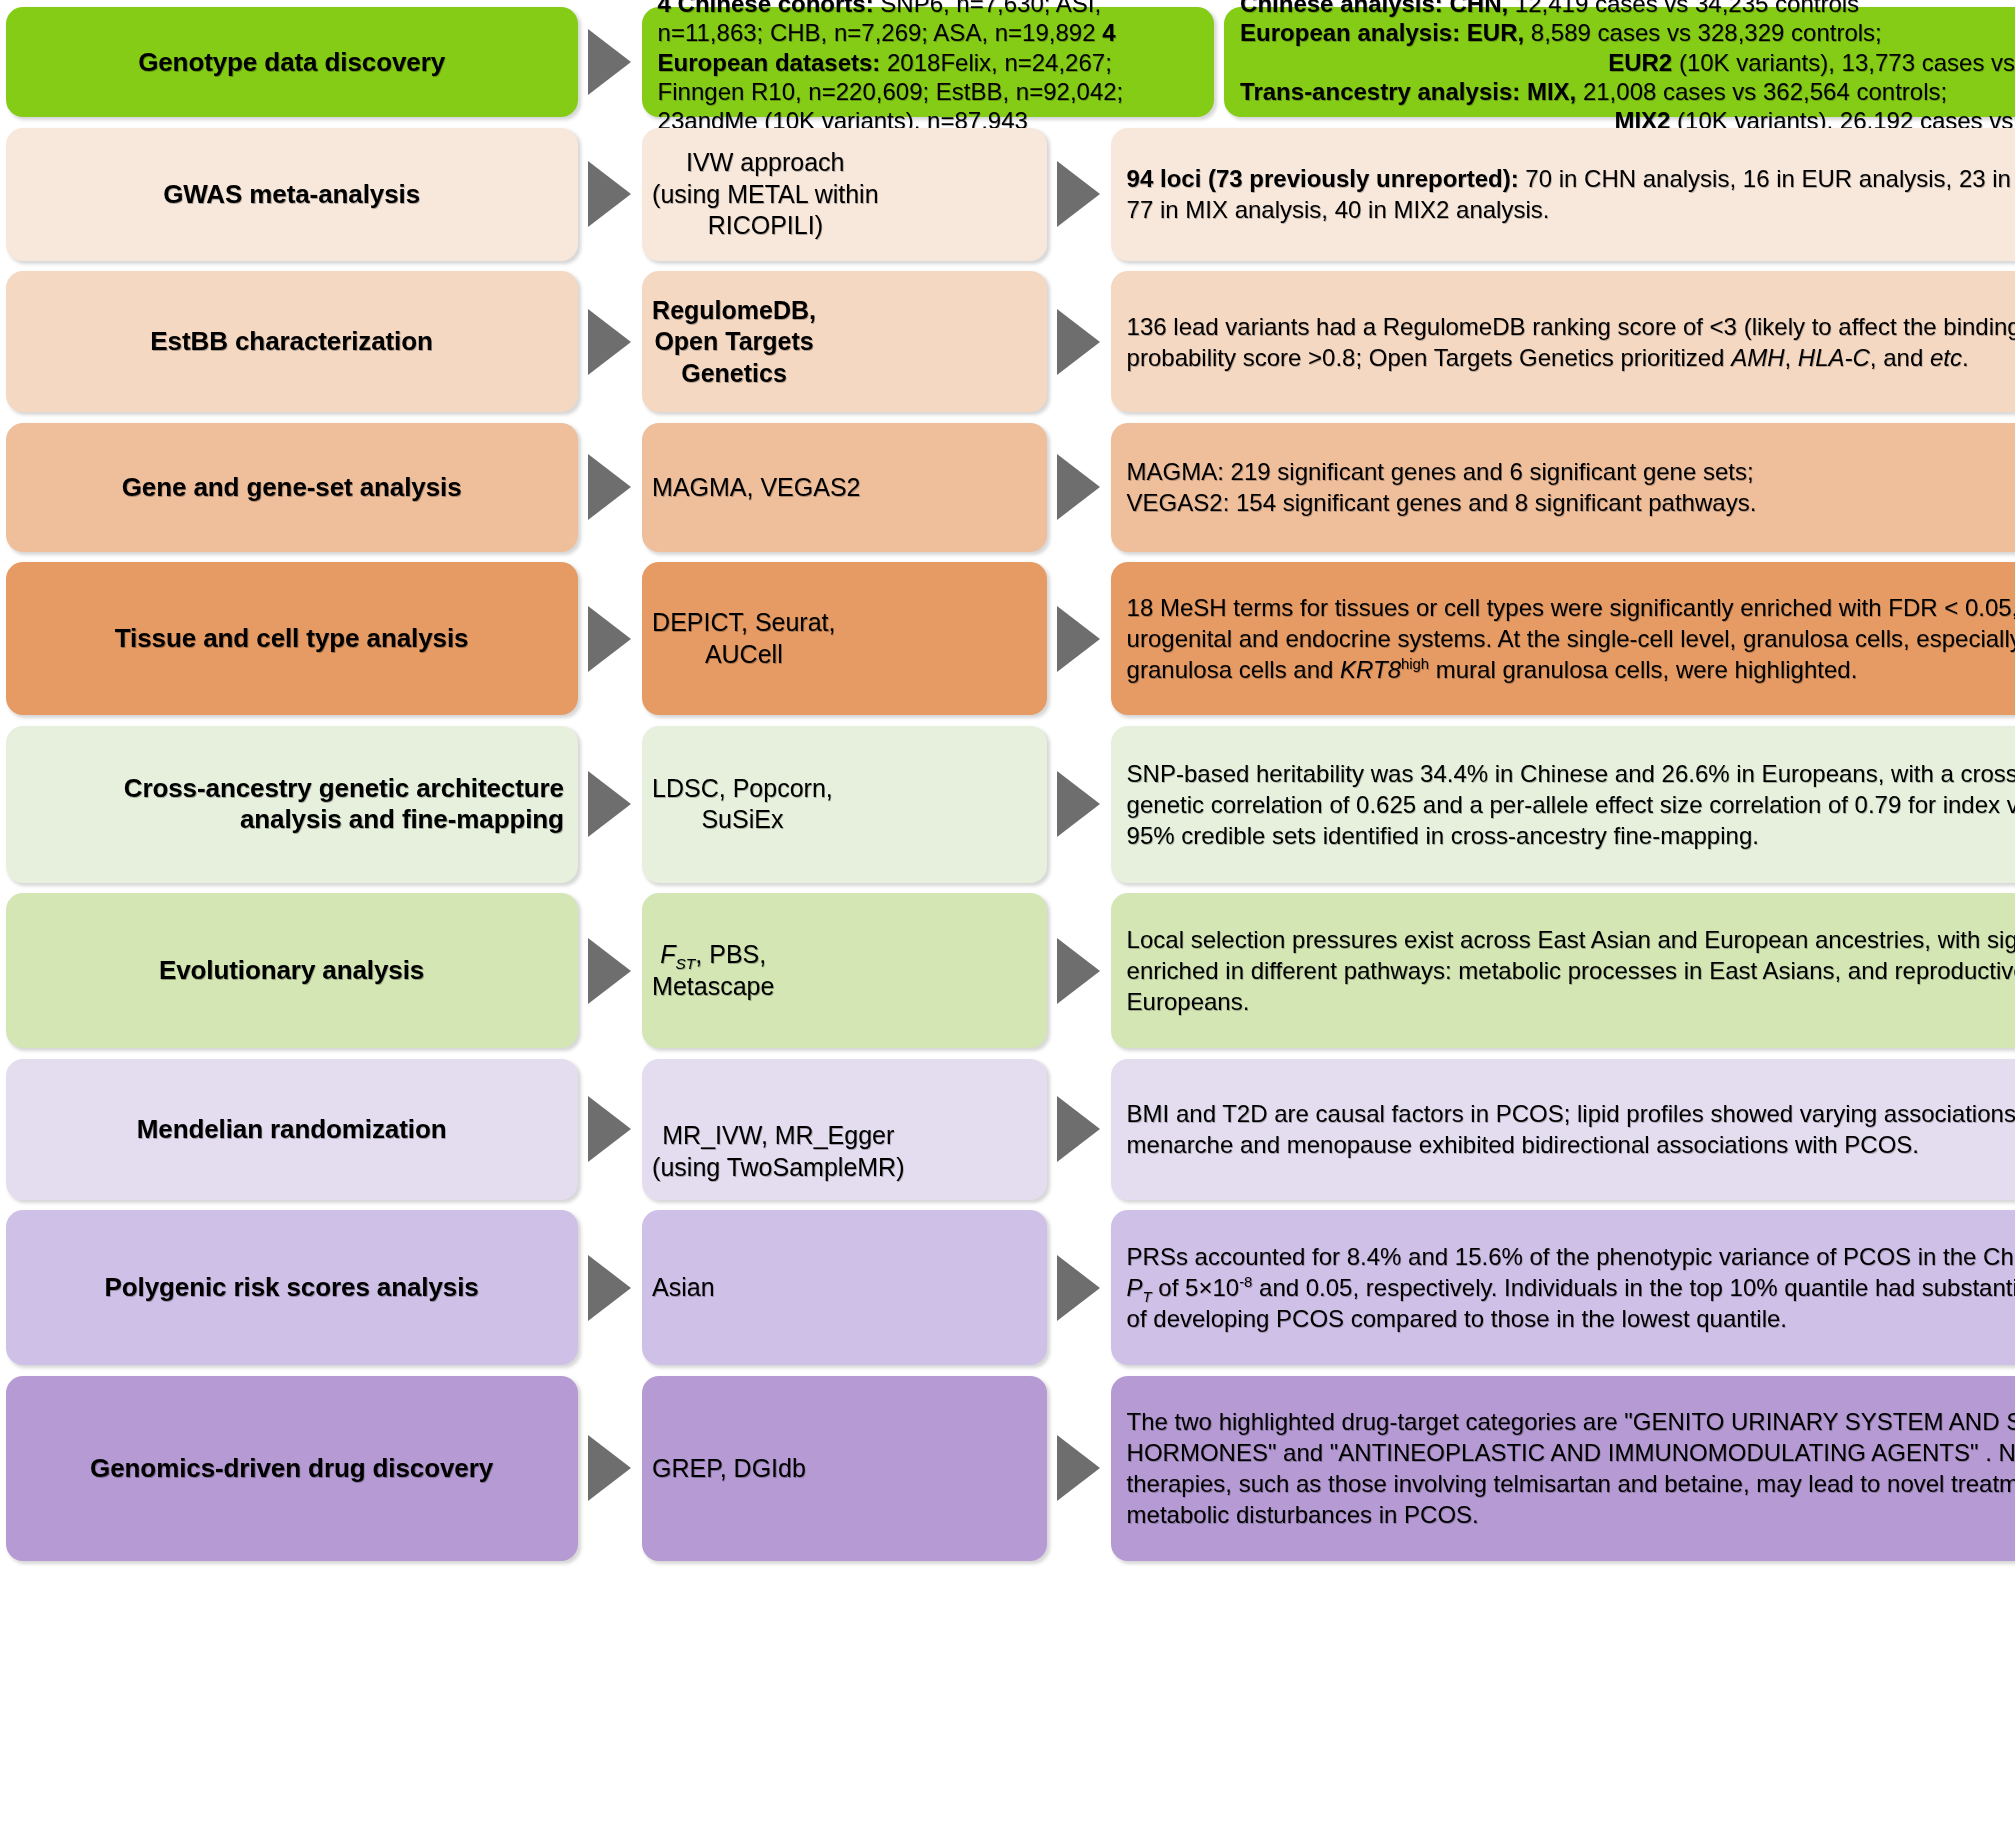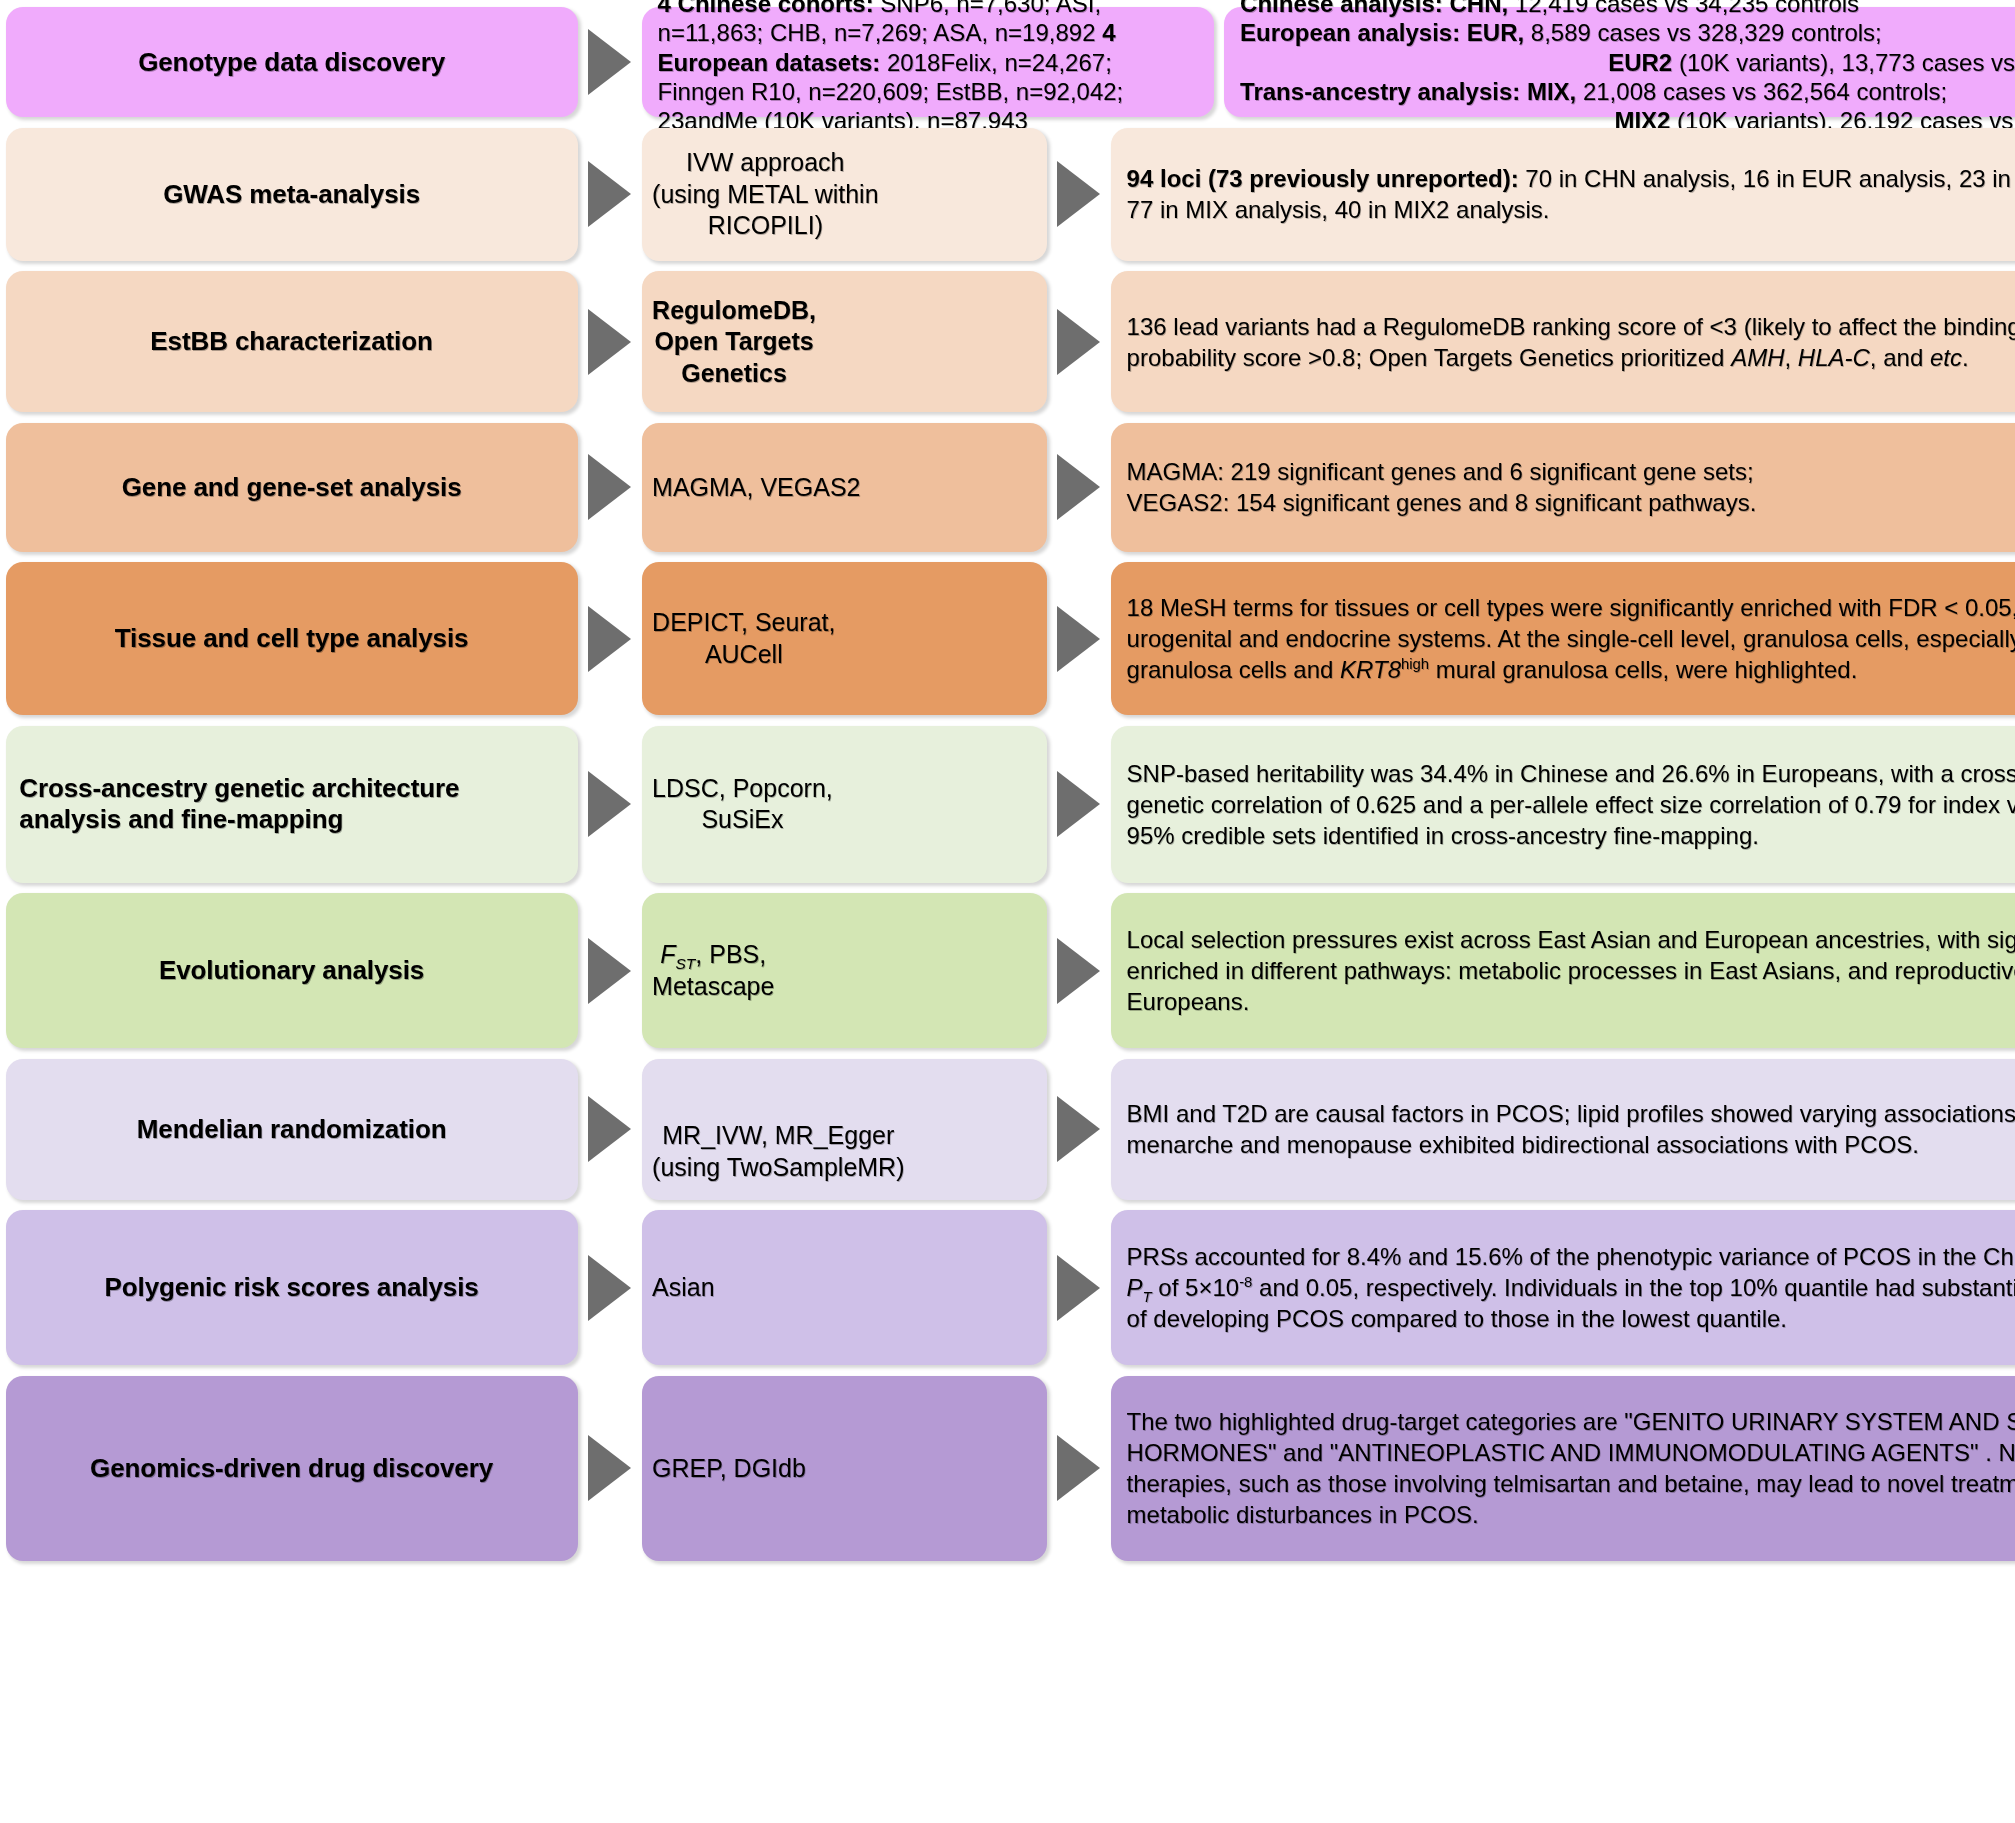--- a/index.html
+++ b/index.html
@@ -46,21 +46,21 @@
     border-radius: 17px;
     width: 100%;
     height: 100%;
     display: flex;
     align-items: center;
     box-shadow: 2.4px 2.8px 3.6px rgba(0,0,0,0.16);
   }
 
   .stage-box {
     justify-content: center;
-    text-align: left;
+    text-align: right;
     padding: 5.6px 13.7px;
   }
   .stage-label {
     font-weight: bold;
     font-size: 26px;
     line-height: 1.20;
     letter-spacing: -0.1px;
     text-shadow: 0.8px 0.8px 0 rgba(0,0,0,0.30);
   }
 
@@ -100,21 +100,21 @@
   }
   .arrow {
     width: 0;
     height: 0;
     border-top: 33px solid transparent;
     border-bottom: 33px solid transparent;
     border-left: 43px solid #6e6e6e;
   }
 
   
-  .c-teal   { background: #f0abfc; }
+  .c-teal   { background: #84cc16; }
   .c-cream  { background: #f8e8dc; }
   .c-peach1 { background: #f5d8c2; }
   .c-peach2 { background: #efbf9c; }
   .c-orange { background: #e59b63; }
   .c-green1 { background: #e7f0dc; }
   .c-green2 { background: #d3e6b4; }
   .c-purp1  { background: #e3ddef; }
   .c-purp2  { background: #cfc0e8; }
   .c-purp3  { background: #b59ad4; }
 

